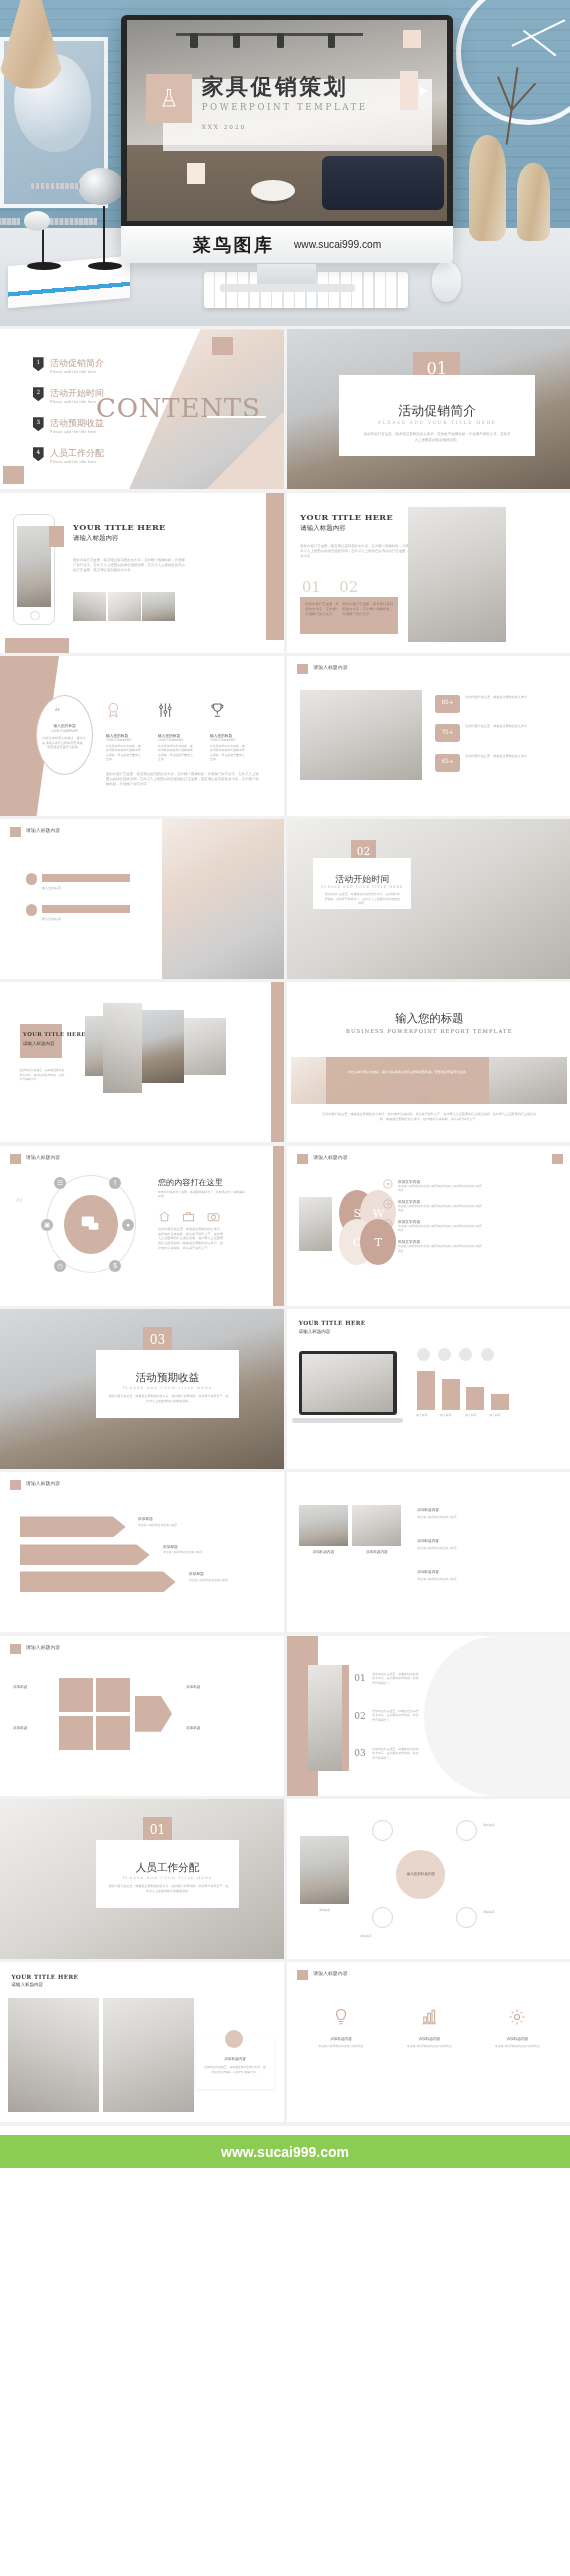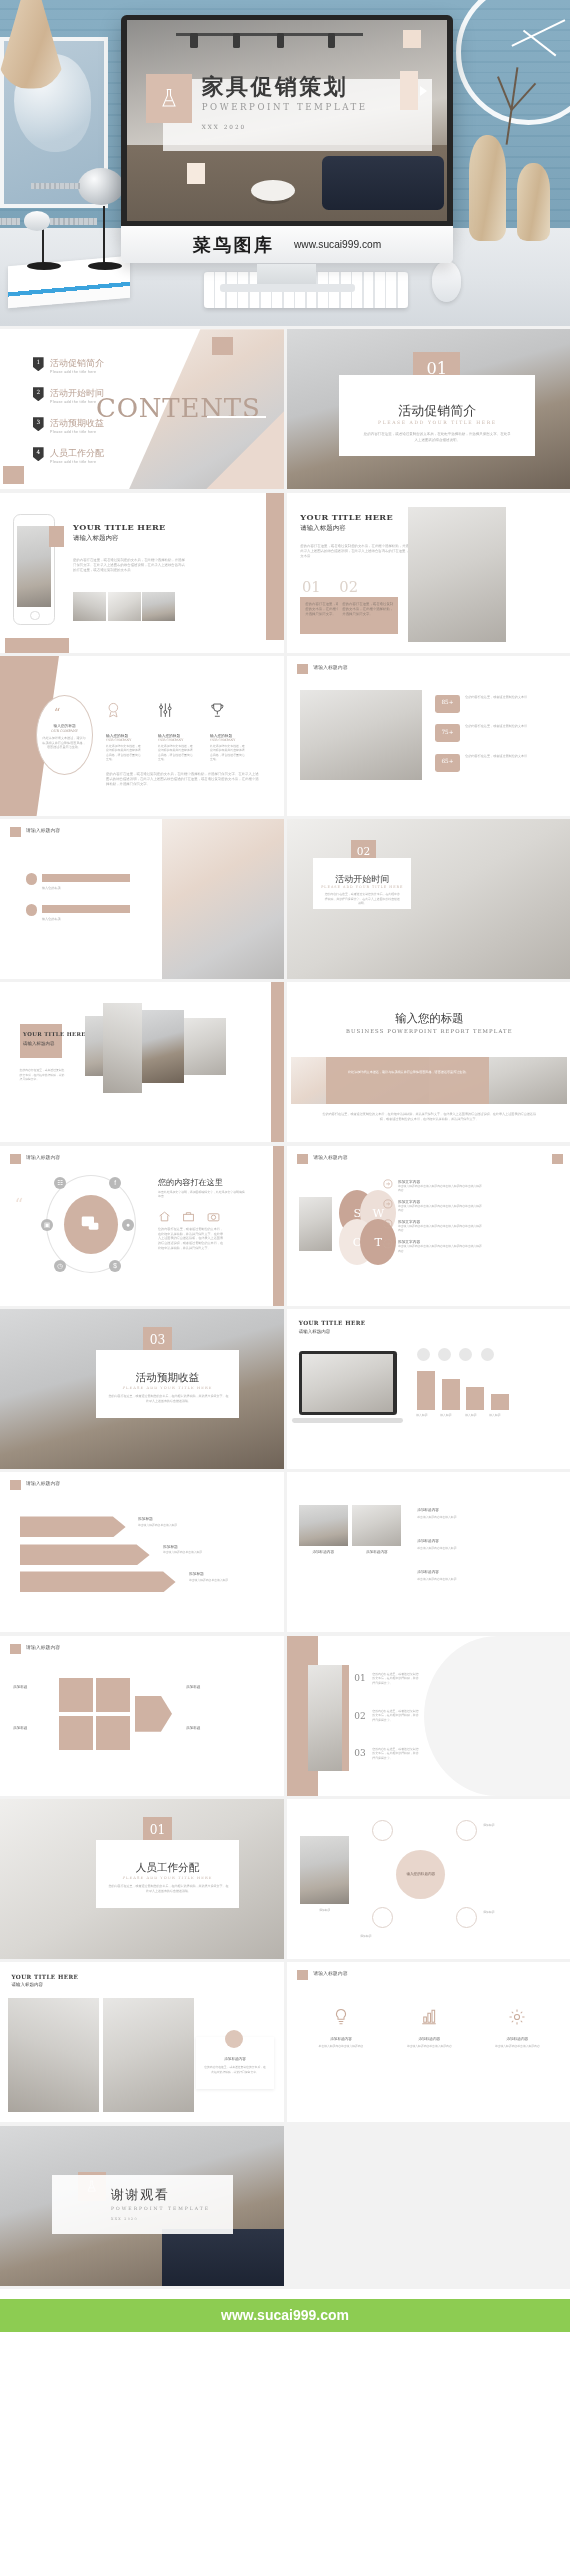--- a/index.html
+++ b/index.html
@@ -652,34 +652,20 @@
       <div style="position:absolute;left:191px;top:46px;width:78px;text-align:center;">
         <svg width="18" height="18" viewBox="0 0 24 24" fill="none" stroke="#c9ab9b" stroke-width="1.4">
             <circle cx="12" cy="12" r="3.4"></circle>
             <path d="M12 2v3M12 19v3M2 12h3M19 12h3M5 5l2 2M17 17l2 2M19 5l-2 2M7 17l-2 2"></path>
           </svg>
         <div style="font-size:3.6px;color:#5a5a5a;margin-top:8.1px;">添加标题内容</div>
         <div class="tiny" style="font-size:2.8px;margin-top:2.4px;">单击输入标题内容单击输入标题内容</div>
       </div>
     </div>
 
-    <div class="slide">
-      <div class="room-a" style="position:absolute;inset:0;"></div>
-      <div style="position:absolute;right:0;bottom:0;width:122px;height:57px;background:linear-gradient(180deg,#2c3445,#1d2433);"></div>
-      <div class="chip" style="left:78px;top:46px;width:28px;height:29px;display: flex;align-items:center;justify-content:center;">
-        <svg width="11.4" height="13" viewBox="0 0 24 28" fill="none" stroke="#ffffff" stroke-width="1.4">
-            <path d="M9 2h6M10 2v8L4 24h16L14 10V2"></path>
-            <path d="M7.5 17h9"></path>
-          </svg>
-      </div>
-      <div class="white-card" style="left:52px;top:49px;width:181px;height:59px;background:rgba(255,255,255,.9);"></div>
-      <div class="sl-title-cn" style="position:absolute;left:111px;top:60px;font-size:13px;letter-spacing:1.6px;">谢谢观看</div>
-      <div style="position:absolute;left:111px;top:80px;font-family:'DejaVu Serif',serif;font-size:4.5px;letter-spacing:2px;color:#9a9a9a;">POWERPOINT    TEMPLATE</div>
-      <div style="position:absolute;left:111px;top:91px;font-family:'DejaVu Serif',serif;font-size:3.3px;letter-spacing:1.3px;color:#a5a5a5;">XXX  2020</div>
-    </div>
 
   </div>
 
   <div class="banner-gapt"></div>
   <div class="banner banner-lime">
     <span>www.sucai999.com</span>
   </div>
   <div class="banner-gapb"></div>
 
 </div>

